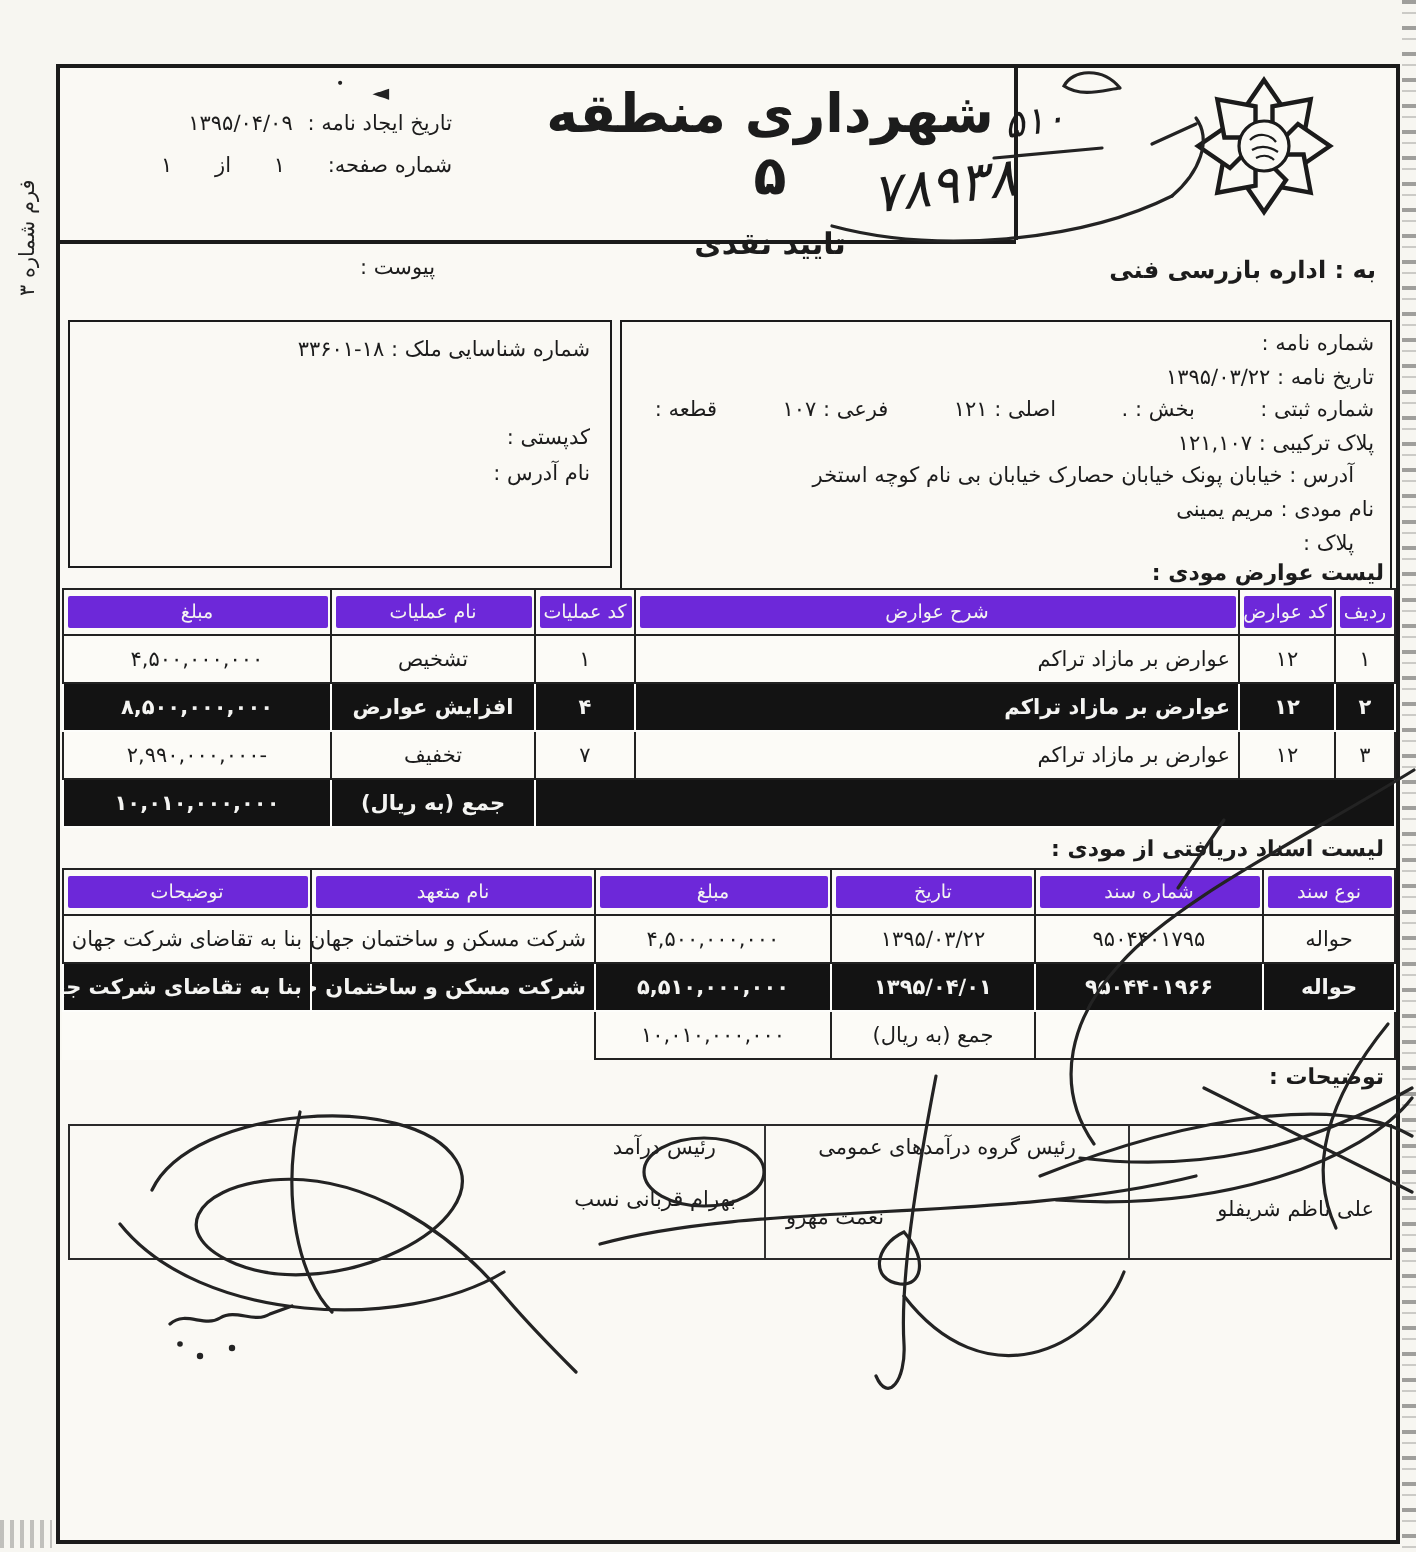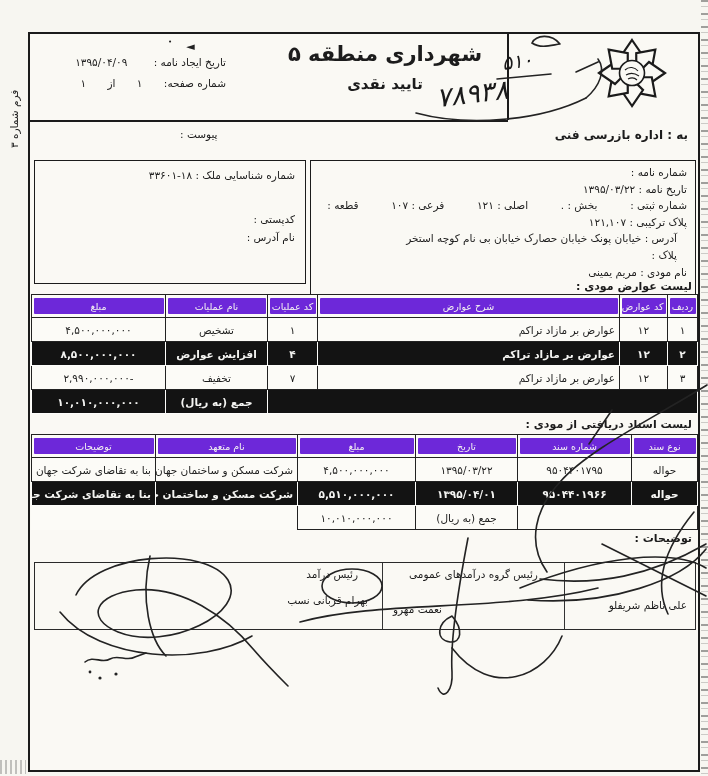--- a/index.html
+++ b/index.html
@@ -9,25 +9,25 @@
     font-family:"DejaVu Sans",sans-serif;direction:rtl;
   }
   .frame{
     position:absolute;left:28px;top:32px;width:668px;height:736px;
     border:2px solid #1b1b1b;background:#faf9f4;
   }
   
   .hdr-vline{position:absolute;left:477px;top:0;width:0;height:86px;border-left:2px solid #1b1b1b;}
   .hdr-hline{position:absolute;left:0;top:86px;width:478px;height:0;border-top:2px solid #1b1b1b;}
   .title-block{position:absolute;left:235px;top:8px;width:240px;text-align:center;}
-  .title{font-size:21px;font-weight:bold;letter-spacing:.5px;}
+  .title{font-size:27px;font-weight:bold;letter-spacing:.5px;}
   .subtitle{font-size:15px;font-weight:bold;margin-top:9px;}
   .meta{position:absolute;right:438px;left:8px;top:22px;font-size:10.5px;}
   .meta-row{margin-bottom:9px;text-align:right;padding-right:34px;}
-  .meta-row .v{margin-right:23px;}
+  .meta-row .v{margin-right:4px;}
   .pagenum span{display:inline-block;margin-left:18px;}
   .attach{position:absolute;left:150px;top:94px;font-size:10.5px;}
   .to-line{position:absolute;right:10px;top:94px;font-size:12px;font-weight:bold;}
   .scan-marks{position:absolute;left:138px;top:4px;font-size:11px;color:#222;letter-spacing:14px;}
   .scan-marks .dot{font-size:7px;vertical-align:6px;}
   
   .stamp-zone{position:absolute;left:478px;top:0;width:190px;height:86px;}
   .logo{position:absolute;left:88px;top:3px;}
   .hand{color:#1a1a1a;}
   .hand-small{position:absolute;left:-6px;top:16px;font-size:19px;font-style:italic;transform:rotate(-8deg);letter-spacing:2px;}
@@ -175,26 +175,26 @@
         <span>قطعه :</span>
       </div>
       <div class="row">
         <span>پلاک ترکیبی :</span>
         <span class="v num">۱۲۱,۱۰۷</span>
       </div>
       <div class="row addr-row">
         <span>آدرس :</span>
         <span class="v">خیابان پونک خیابان حصارک خیابان بی نام کوچه استخر</span>
       </div>
+      <div class="row">
+        <span>نام مودی :</span>
+        <span class="v">مریم یمینی</span>
+      </div>
       <div class="row addr-row">
         <span>پلاک :</span>
-      </div>
-      <div class="row">
-        <span>نام مودی :</span>
-        <span class="v">مریم یمینی</span>
       </div>
     </div>
 
     <div class="info-left">
       <div class="row">
         <span>شماره شناسایی ملک :</span>
         <span class="v num">۳۳۶۰۱-۱۸</span>
       </div>
       <div class="spacer"></div>
       <div class="row">

